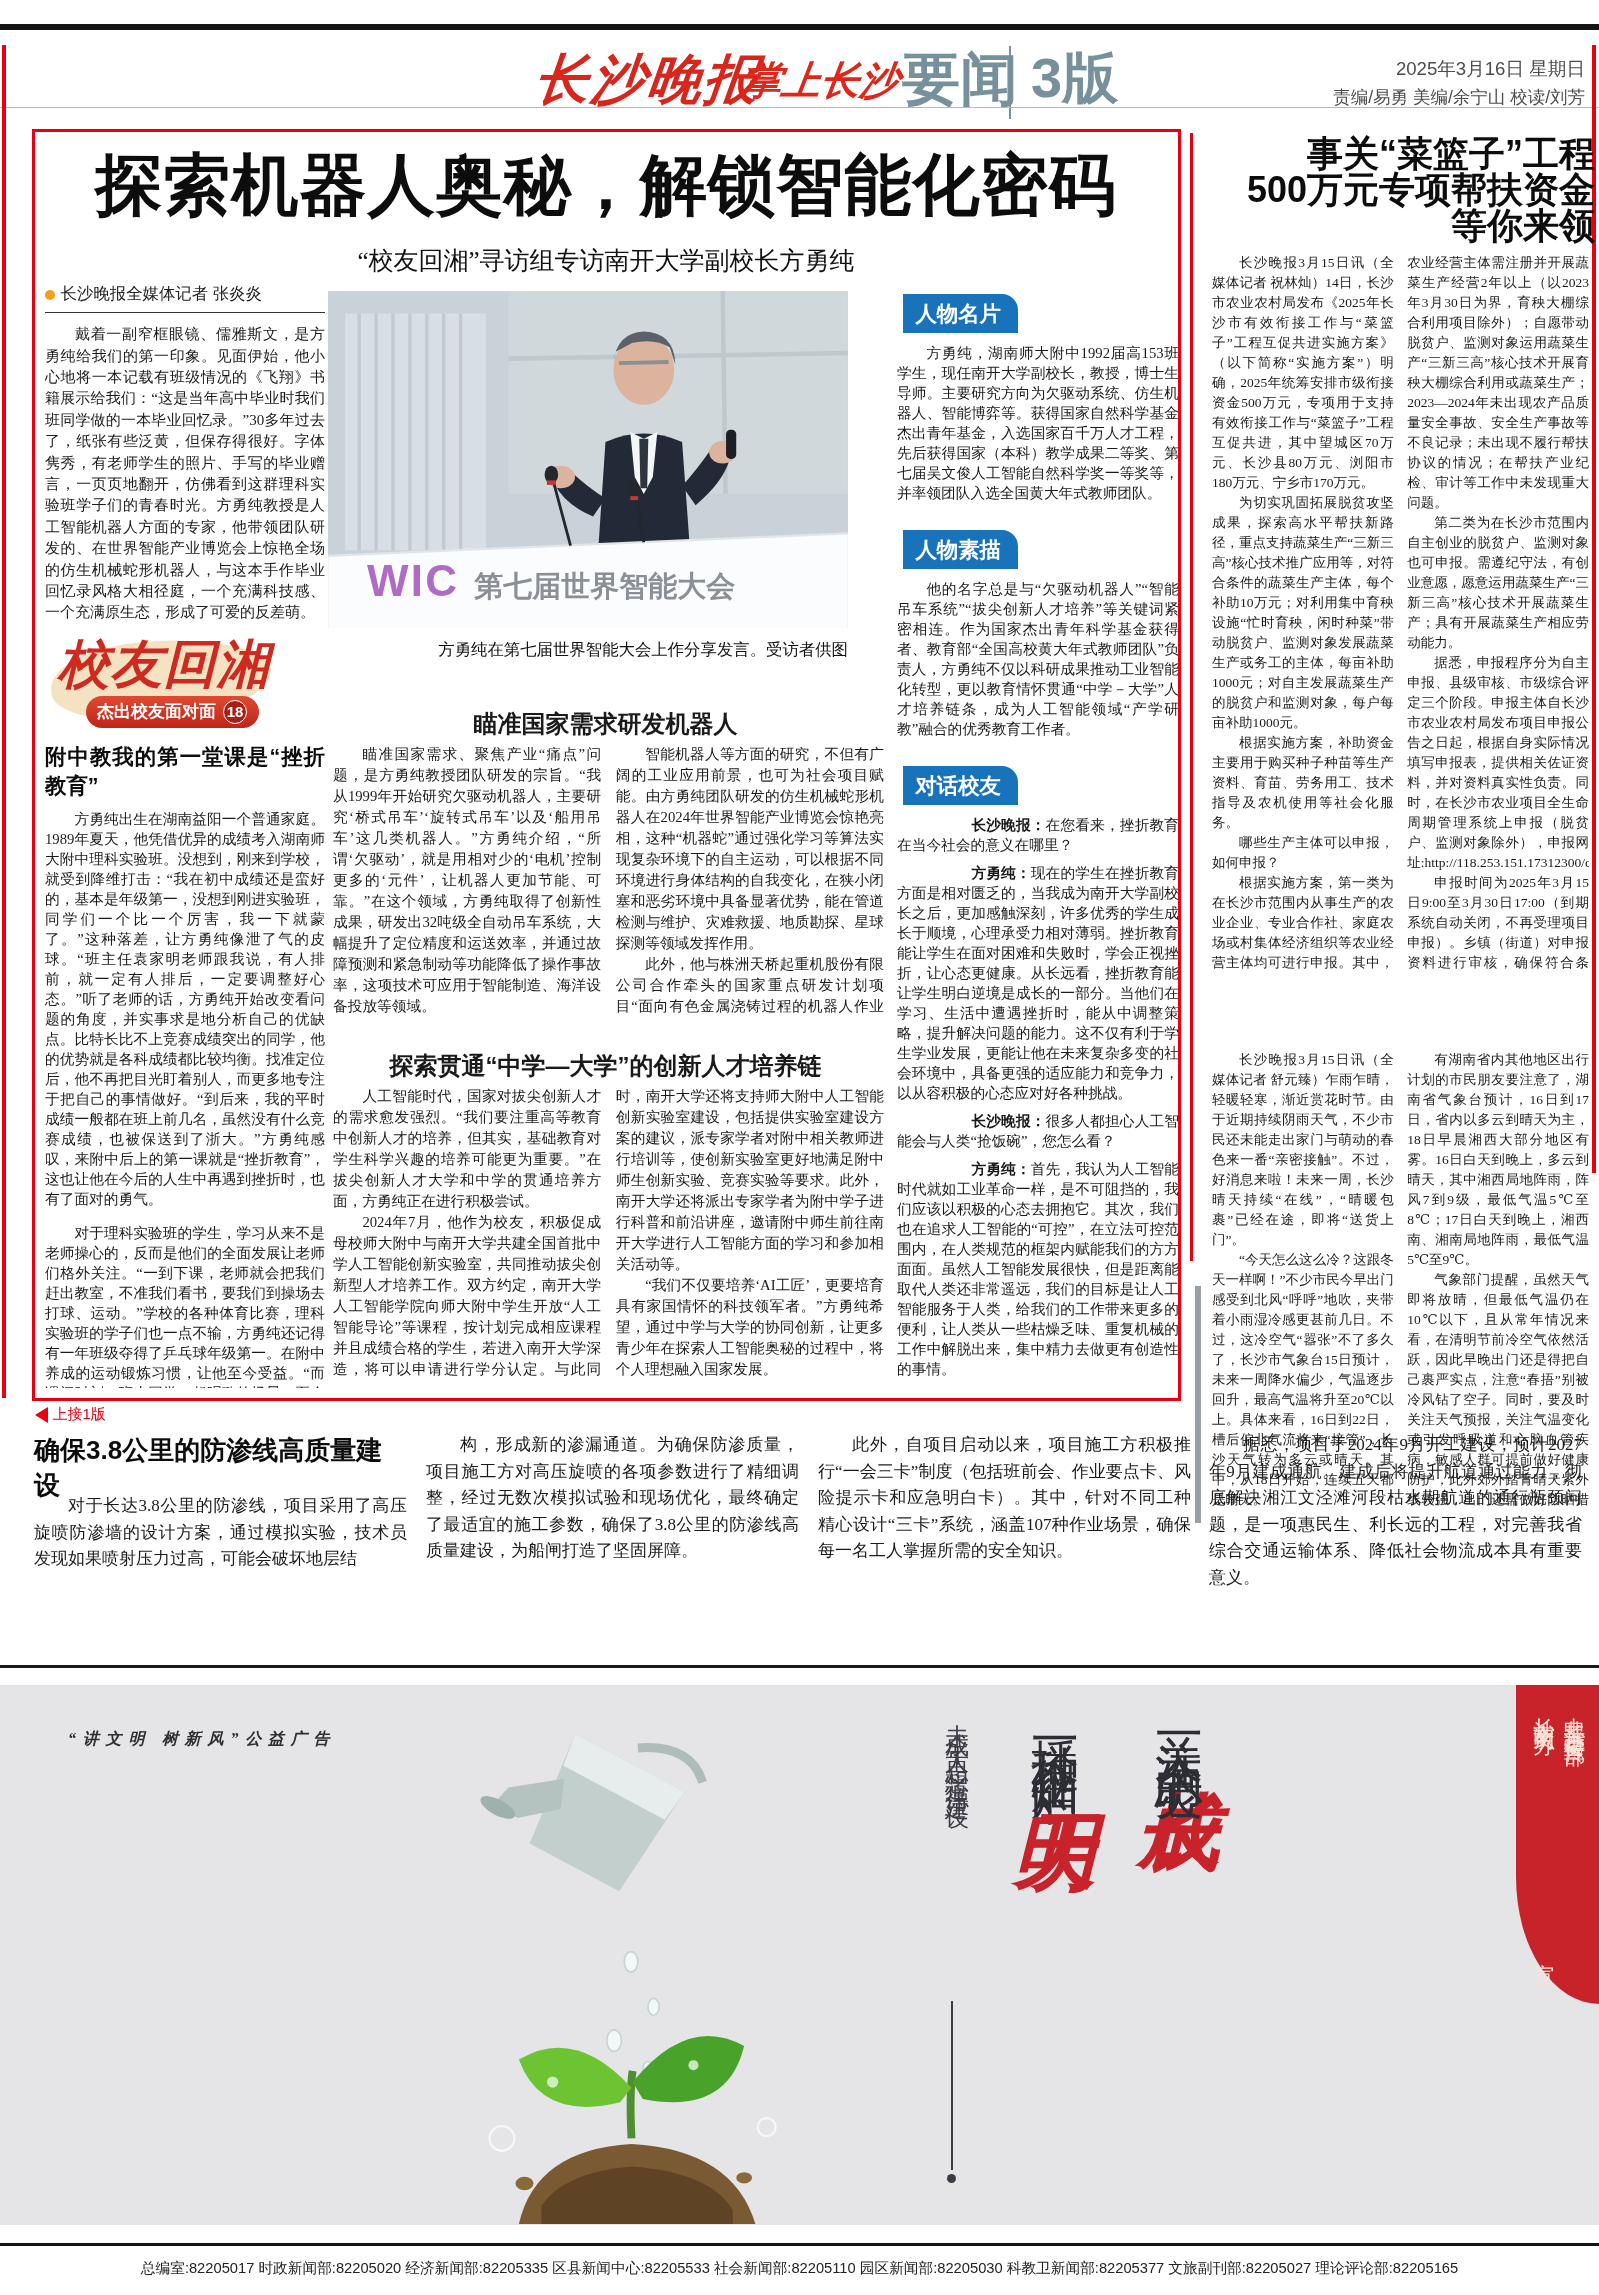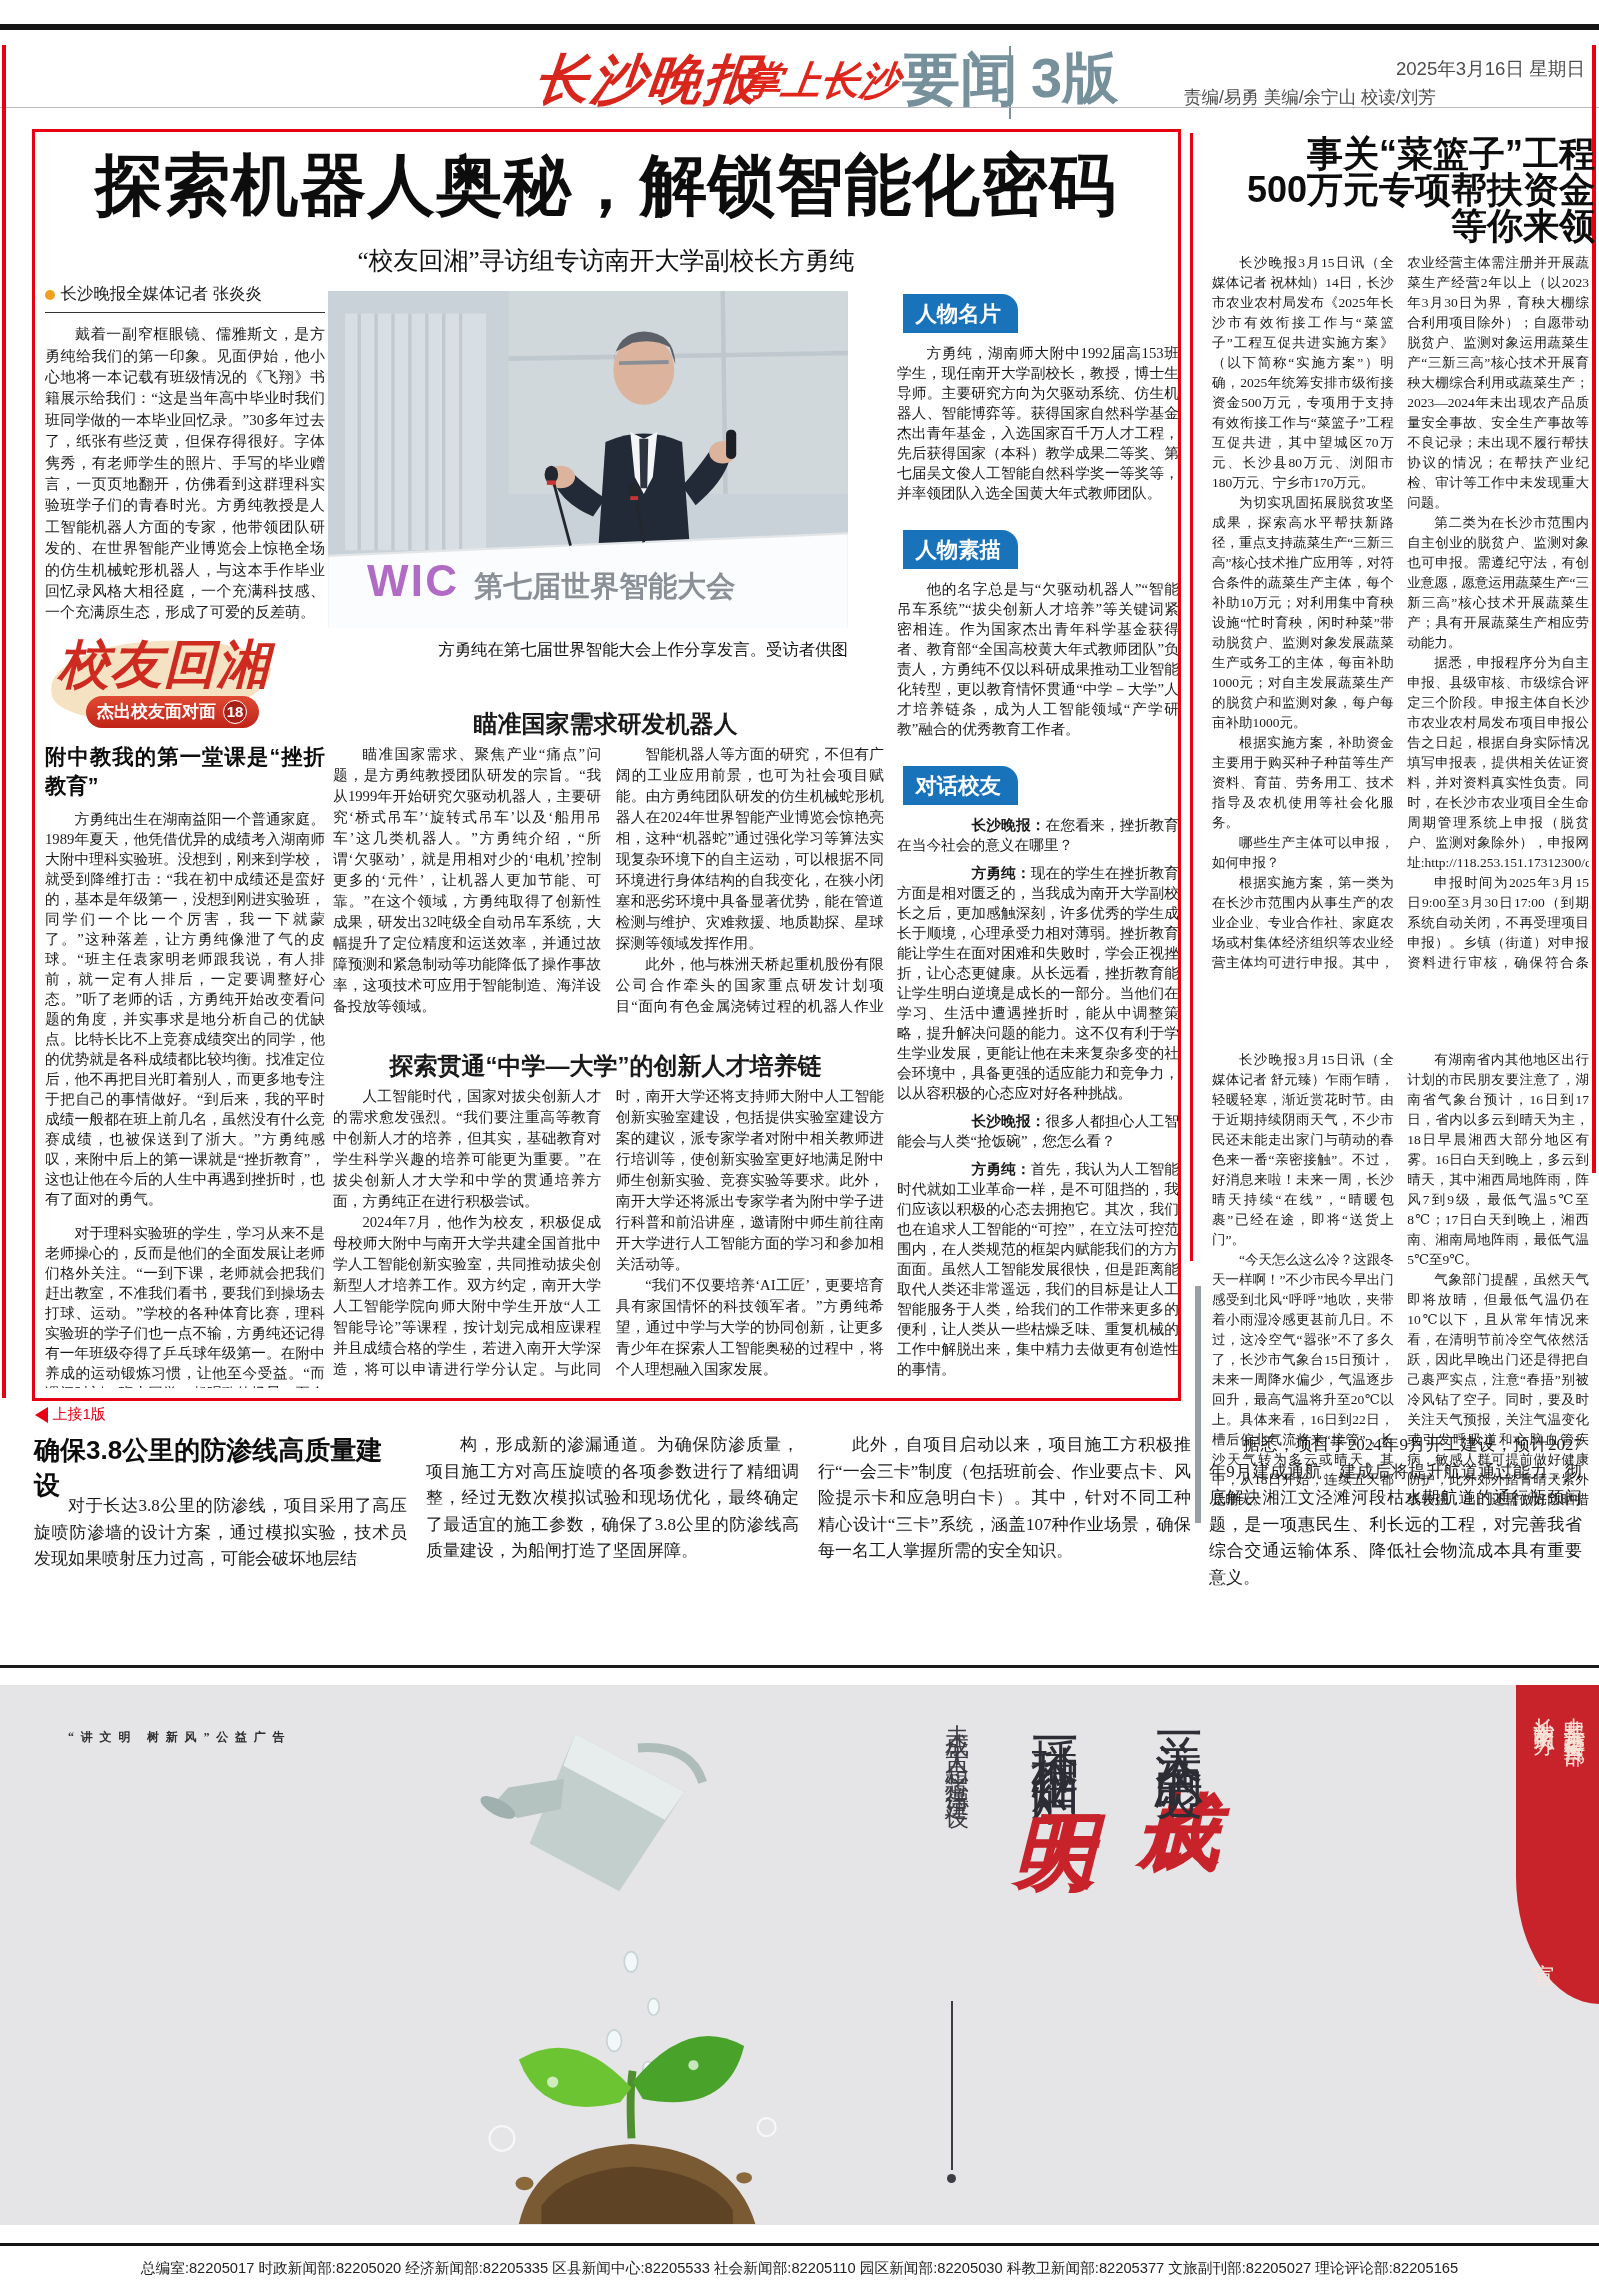--- a/index.html
+++ b/index.html
@@ -12,21 +12,21 @@
   
   .top-rule{left:0;top:24px;width:1599px;height:5.6px;background:#141414;}
   .masthead-script{left:535px;top:44px;font-size:54px;font-weight:bold;color:#d8261c;
       font-style:italic;letter-spacing:2.3px;transform:skewX(-6deg);}
   .masthead-app{left:743px;top:54px;font-size:39px;font-weight:bold;color:#e0261a;
       font-style:italic;transform:skewX(-8deg);font-family:"Liberation Sans",sans-serif;}
   .section-label{left:902px;top:41px;font-size:58px;font-weight:bold;color:#76909c;}
   .head-divider{left:1009px;top:46px;width:2.3px;height:73px;background:#76909c;}
   .page-no{left:1031px;top:41px;font-size:56px;font-weight:bold;color:#76909c;}
   .date-line{left:1184px;top:56px;width:401px;text-align:right;font-size:18.6px;color:#4c4c4c;}
-  .editors-line{left:1184px;top:85px;width:401px;text-align:left;font-size:17.5px;color:#4c4c4c;}
+  .editors-line{left:1184px;top:85px;width:401px;text-align:right;font-size:17.5px;color:#4c4c4c;}
   .header-rule{left:0;top:107px;width:1599px;height:1.1px;background:#b8b8b8;}
   .edge-red-left{left:2.3px;top:45px;width:4px;height:1353px;background:#e60012;}
   .edge-red-right{left:1592px;top:45px;width:4px;height:1128px;background:#e60012;}
   
   .main-box{left:32px;top:129px;width:1149px;height:1272px;border:3.4px solid #e60012;
             box-sizing:border-box;background:#fff;overflow:hidden;}
   .main-headline{left:0px;top:16px;width:1142px;text-align:center;font-size:67px;line-height:74px;
       font-weight:bold;color:#0d0d0d;font-family:"Liberation Sans",sans-serif;letter-spacing:1.1px;}
   .main-subtitle{left:0px;top:112px;width:1142px;text-align:center;font-size:25px;color:#111;}
   .col1{left:10px;top:151px;width:280px;height:1105px;overflow:hidden;}
@@ -81,22 +81,22 @@
   
   .cont-marker{left:35px;top:1405px;font-size:15px;color:#e60012;font-family:"Liberation Sans",sans-serif;}
   .cont-arrow{display:inline-block;width:0;height:0;border-top:8px solid transparent;
       border-bottom:8px solid transparent;border-right:13.5px solid #e60012;vertical-align:middle;margin-right:4.5px;}
   .bottom-head{left:34px;top:1433px;width:374px;font-size:26px;font-weight:bold;
       font-family:"Liberation Sans",sans-serif;color:#0d0d0d;}
   .bottom-col{width:373px;font-size:17px;line-height:26.5px;text-indent:2em;}
   .psa-rule{left:0;top:1665px;width:1599px;height:3.4px;background:#1a1a1a;}
   
   .psa{left:0;top:1685px;width:1599px;height:540px;background:#e5e5e7;overflow:hidden;}
-  .psa-label{position:absolute;left:68px;top:44px;font-size:12px;letter-spacing:6.8px;color:#2f2f33;
-      font-weight:bold;}
+  .psa-label{position:absolute;left:68px;top:44px;font-size:16px;letter-spacing:6.8px;color:#2f2f33;
+      font-weight:bold;font-style:italic;}
   .vtext{writing-mode:vertical-rl;text-orientation:upright;}
   .slogan1{position:absolute;left:1123px;top:11.3px;font-size:48px;color:#2d2d35;letter-spacing:6.8px;}
   .slogan2{position:absolute;left:999px;top:16px;font-size:48px;color:#2d2d35;letter-spacing:6.8px;}
   .red-callig{color:#c8232b;font-size:83px;font-weight:bold;font-style:italic;letter-spacing:0;}
   .slogan3{position:absolute;left:941px;top:20px;font-size:24px;color:#3c3c44;letter-spacing:9px;}
   .slogan3-line{position:absolute;left:951px;top:316px;width:1.7px;height:169px;background:#3c3c44;}
   .slogan3-dot{position:absolute;left:947px;top:489px;width:9px;height:9px;border-radius:50%;background:#3c3c44;}
   .psa-band{position:absolute;left:1516px;top:0;width:83px;height:319px;background:#c8232b;
       border-bottom-left-radius:85px 130px;}
   .band-t{position:absolute;font-size:21.4px;color:#f7e3d8;letter-spacing:3.4px;}

